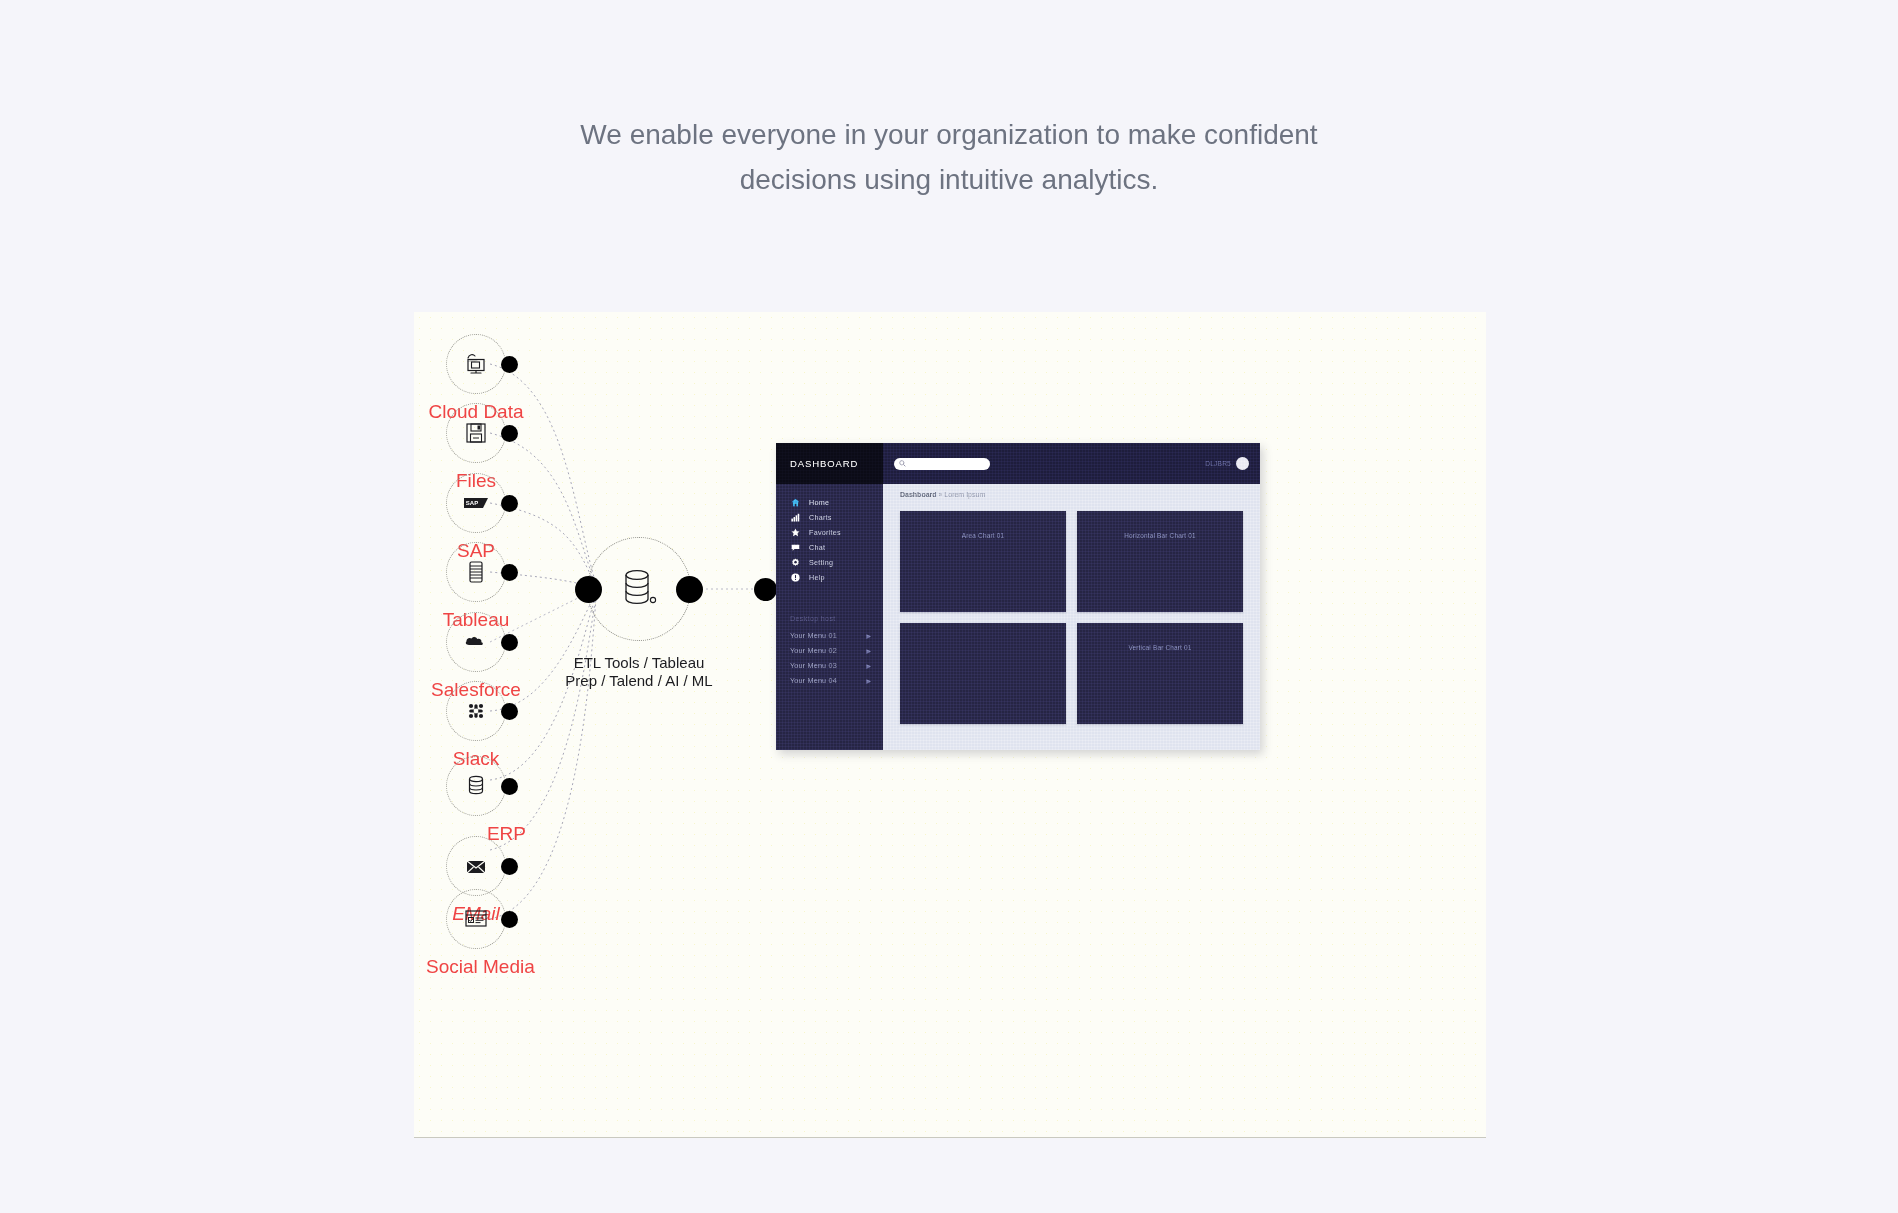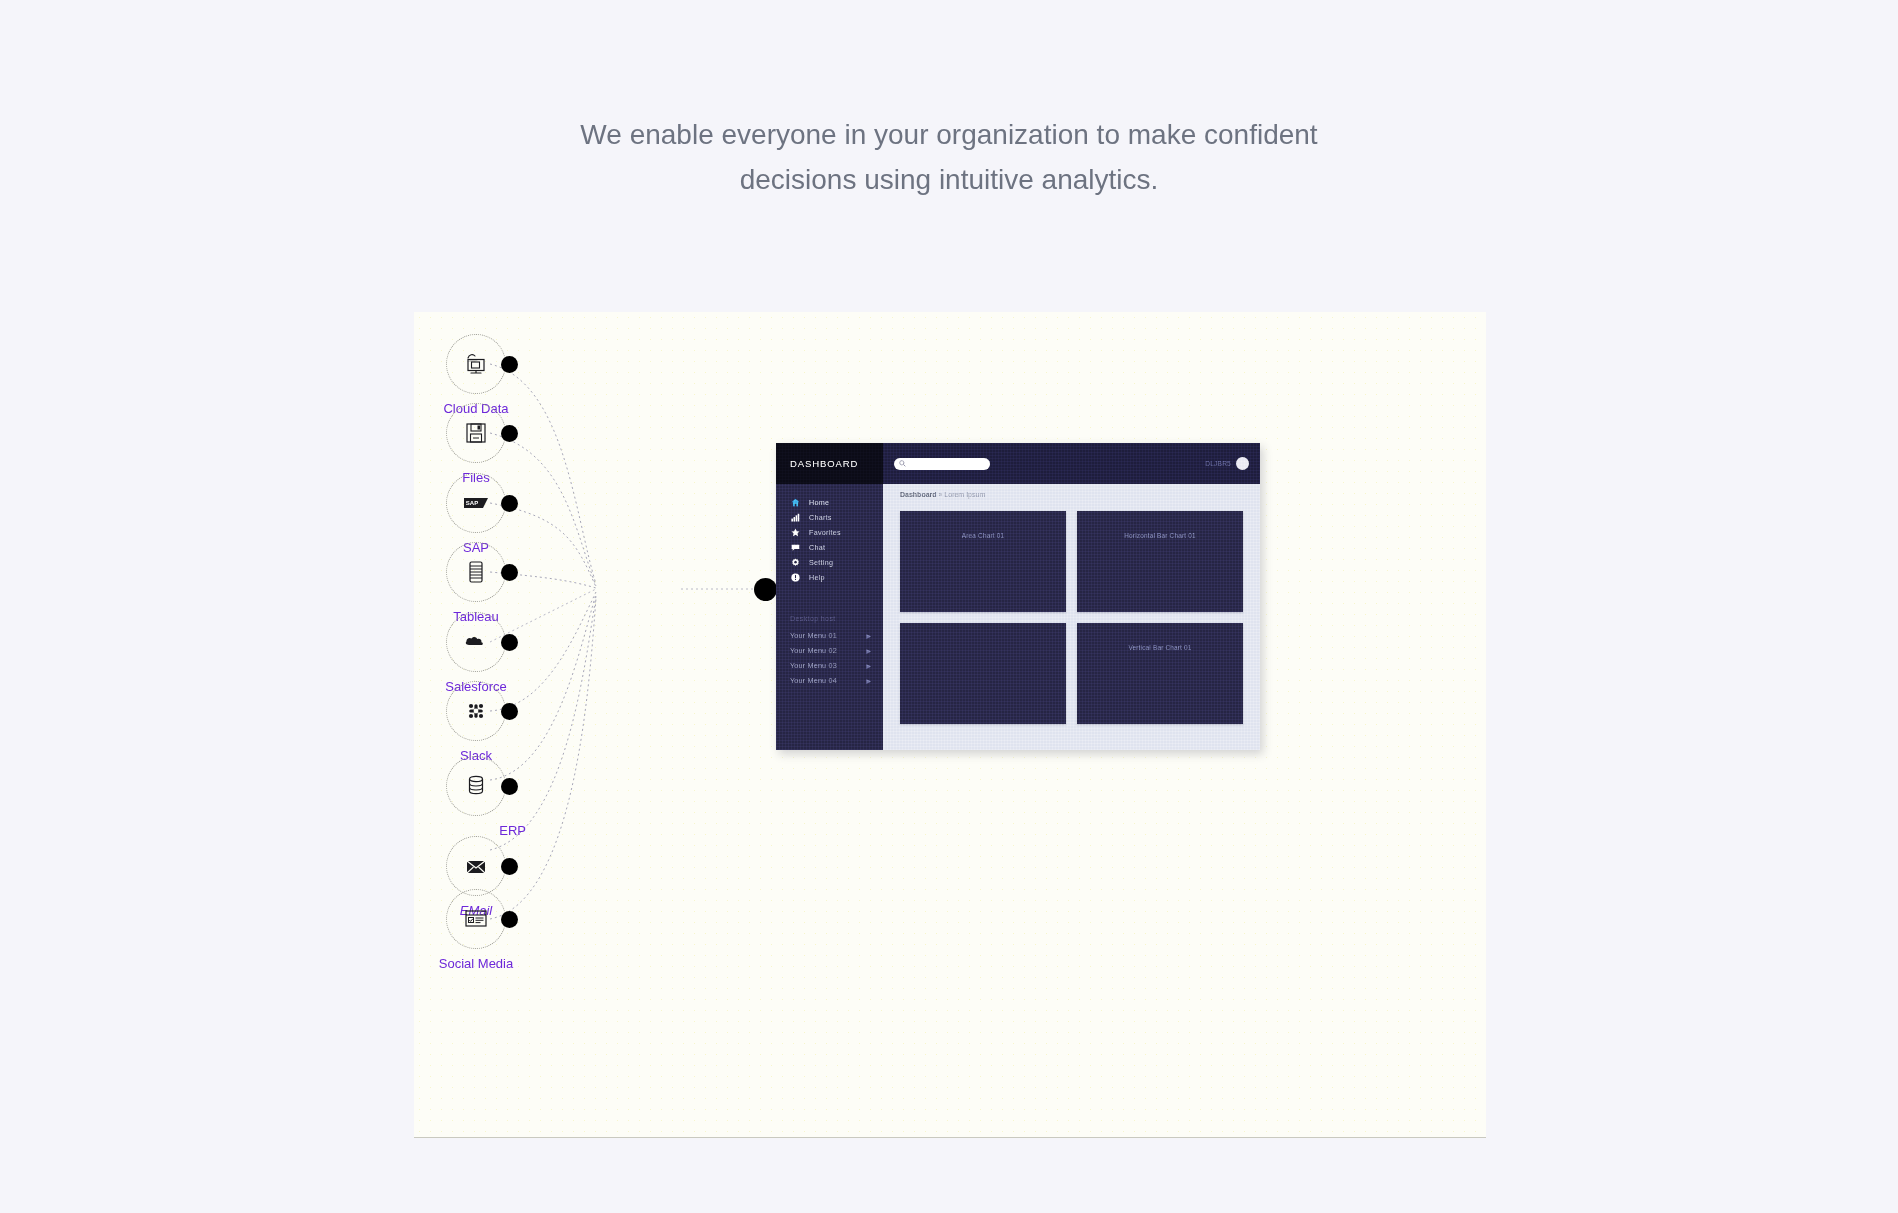--- a/index.html
+++ b/index.html
@@ -90,23 +90,23 @@
     top: 50%;
     width: 17px;
     height: 17px;
     margin-top: -8.5px;
     border-radius: 50%;
     background: #000;
   }
 
   .src-label {
     margin-top: 7px;
-    font-size: 13px;
+    font-size: 19px;
     line-height: 1.2;
-    color: #6d28d9;
+    color: #ef4444;
     white-space: nowrap;
   }
 
   
   .hub {
     width: 210px;
     text-align: center;
   }
   .hub-circle {
     position: relative;
@@ -472,20 +472,35 @@
           <path d="M7.3 13 l1.3 1.4 l2.2 -2.6" fill="none" stroke="#1c1c20" stroke-width="1"></path>
           <line x1="13.5" y1="11" x2="21.5" y2="11" stroke="#1c1c20" stroke-width="1"></line>
           <line x1="13.5" y1="13.3" x2="21.5" y2="13.3" stroke="#1c1c20" stroke-width="1"></line>
           <line x1="13.5" y1="15.6" x2="18.5" y2="15.6" stroke="#1c1c20" stroke-width="1"></line>
         </svg>
         <span class="src-dot"></span>
       </div>
       <div class="src-label">Social Media</div>
     </div>
 
+    <div class="hub" style="left:120px; top:225px;">
+      <div class="hub-circle">
+        <svg width="44" height="48" viewBox="0 0 44 48">
+          <ellipse cx="20" cy="10" rx="11" ry="4.4" fill="none" stroke="#1c1c20" stroke-width="1.3"></ellipse>
+          <path d="M9 10 V34 C9 36.4 13.9 38.4 20 38.4 C26.1 38.4 31 36.4 31 34 V10" fill="none" stroke="#1c1c20" stroke-width="1.3"></path>
+          <path d="M9 18 C9 20.4 13.9 22.4 20 22.4 C26.1 22.4 31 20.4 31 18" fill="none" stroke="#1c1c20" stroke-width="1.2"></path>
+          <path d="M9 26 C9 28.4 13.9 30.4 20 30.4 C26.1 30.4 31 28.4 31 26" fill="none" stroke="#1c1c20" stroke-width="1.2"></path>
+          <circle cx="36" cy="35" r="2.6" fill="none" stroke="#1c1c20" stroke-width="1.1"></circle>
+        </svg>
+        <span class="hub-dot left"></span>
+        <span class="hub-dot right"></span>
+      </div>
+      <div class="hub-label">ETL Tools /  Tableau
+Prep / Talend / AI / ML</div>
+    </div>
 
     <div class="term-dot" style="left:340px; top:266px;"></div>
 
     <div class="dash">
       <div class="dash-inner">
 
         <div class="dash-side">
           <div class="dash-brand">DASHBOARD</div>
 
           <div class="nav-list">

